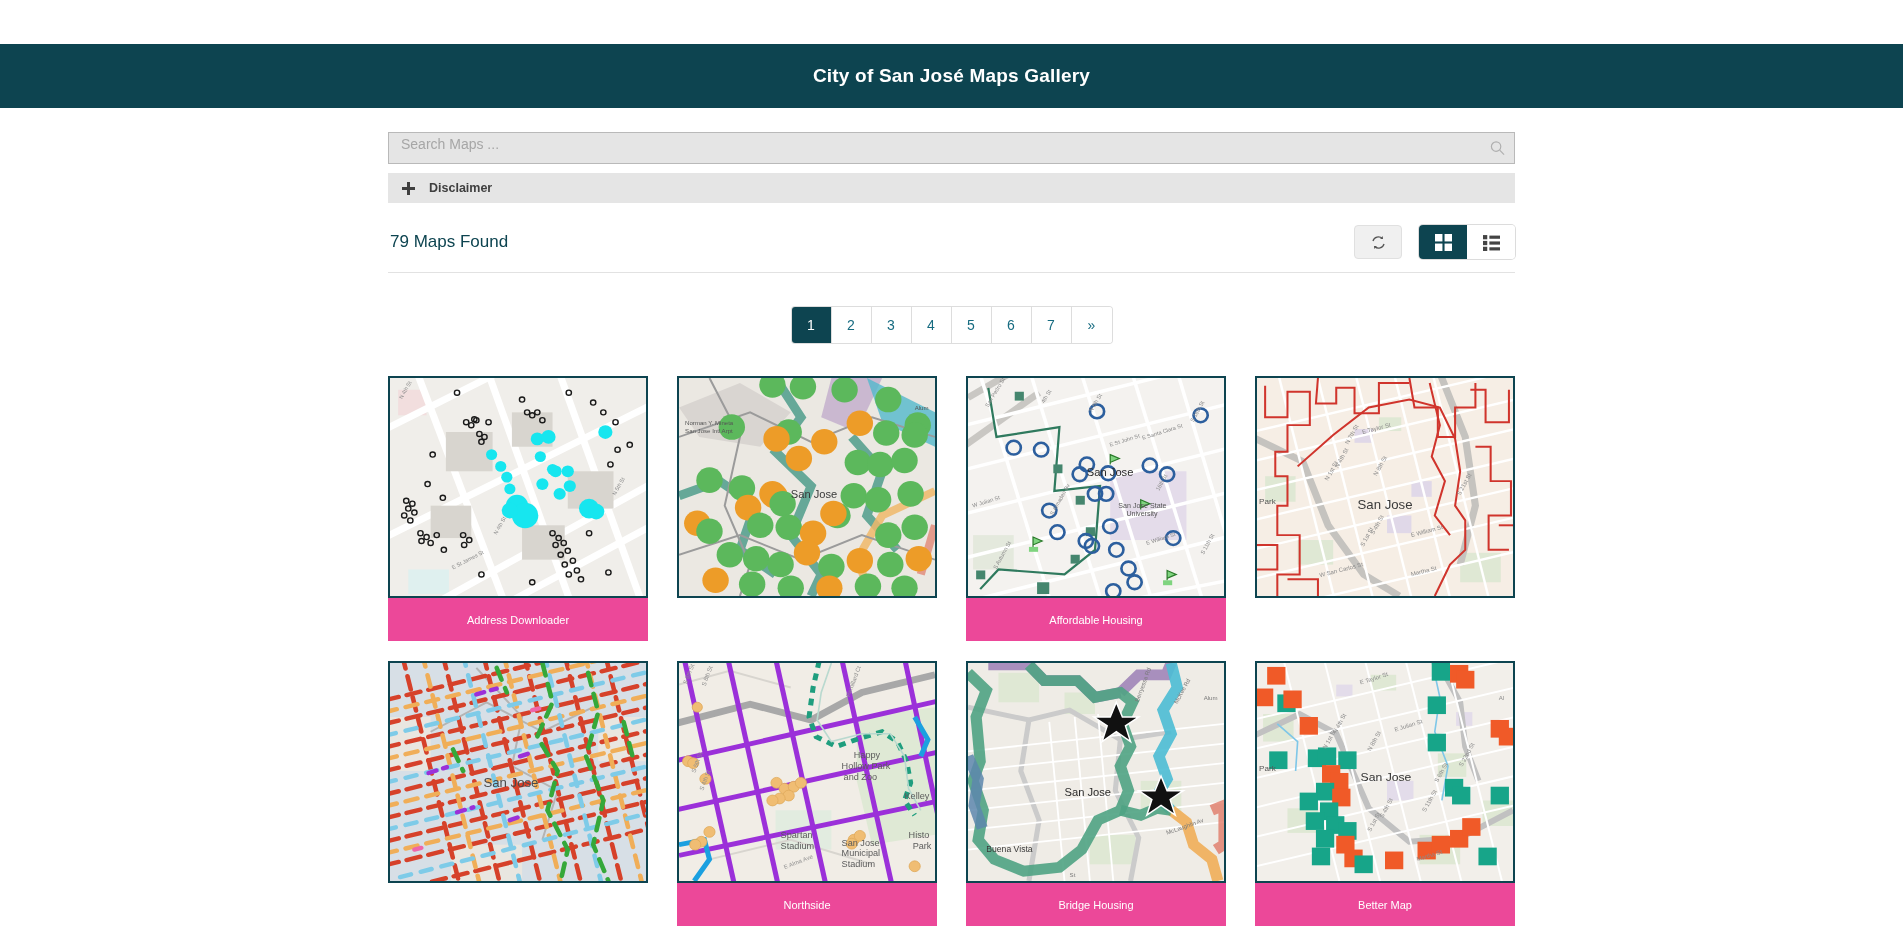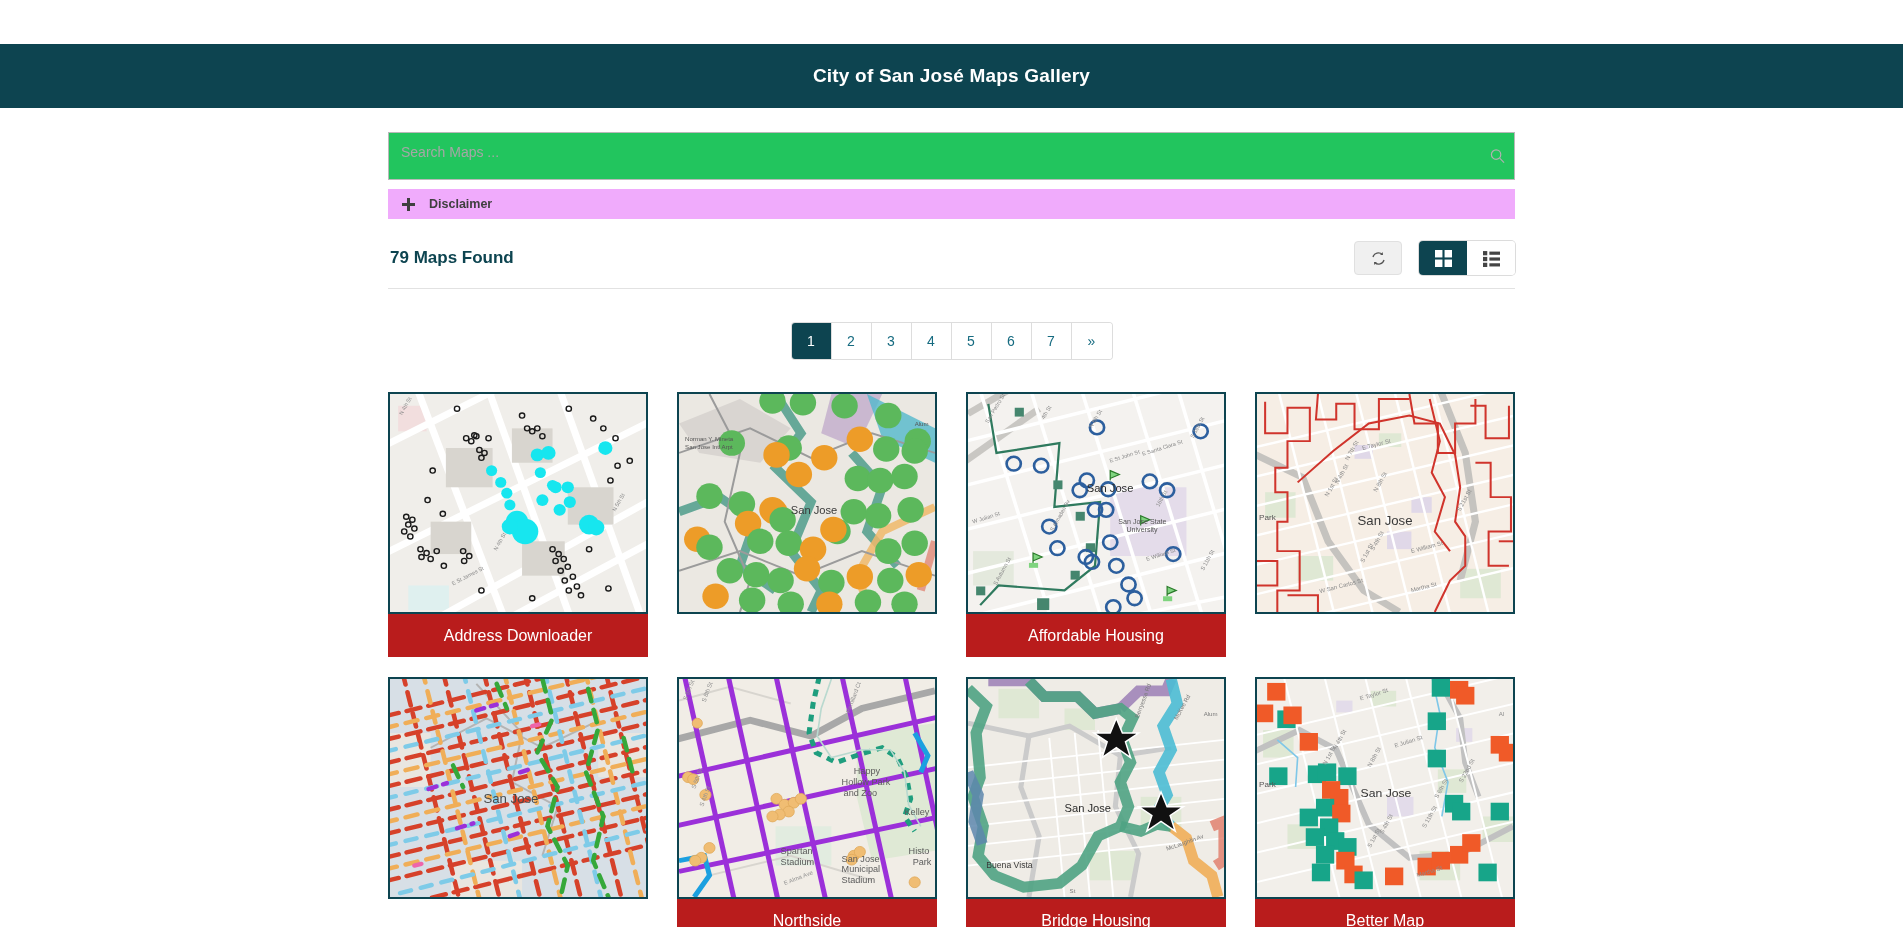--- a/index.html
+++ b/index.html
@@ -30,43 +30,43 @@
   .page {
     width: 1127px;
     margin: 0 auto;
     padding-top: 24px;
   }
 
   
   .search-wrap { position: relative; }
   .search-input {
     width: 100%;
-    height: 48px;
+    height: 32px;
     border: 1px solid #b9b9b9;
-    background: #22c55e;
+    background: #e5e5e5;
     font-size: 14px;
     color: #444;
     padding: 0 34px 9px 12px;
     font-family: "Liberation Sans", sans-serif;
     outline: none;
     border-radius: 0;
   }
   .search-input::placeholder { color: #a6a6a6; }
   .search-icon {
     position: absolute;
     right: 10px; top: 50%;
     transform: translateY(-50%);
     width: 15px; height: 15px;
     pointer-events: none;
   }
 
   
   .disclaimer-row {
     margin-top: 9px;
-    background: #f0abfc;
+    background: #e5e5e5;
     height: 30px;
     display: flex;
     align-items: center;
     padding-left: 14px;
     cursor: pointer;
   }
   .plus-icon {
     width: 13px; height: 13px;
     position: relative;
     margin-right: 14px;
@@ -84,21 +84,21 @@
   
   .results-bar {
     margin-top: 22px;
     display: flex;
     align-items: center;
     justify-content: space-between;
     border-bottom: 1px solid #e2e2e2;
     padding-bottom: 13px;
   }
   .results-count {
-    font-size: 17px; font-weight: bold; color: #0d4450;
+    font-size: 17px; font-weight: normal; color: #0d4450;
     padding-left: 2px;
   }
   .view-controls { display: flex; align-items: center; gap: 17px; }
   .btn-refresh {
     width: 48px; height: 34px;
     background: #f0f0f0;
     border: 1px solid #e0e0e0;
     border-radius: 4px;
     display: flex; align-items: center; justify-content: center;
     cursor: pointer;
@@ -152,25 +152,25 @@
   .card { cursor: pointer; }
   .thumb {
     height: 222px;
     border: 2px solid #0d4450;
     overflow: hidden;
     position: relative;
     background: #efece6;
   }
   .thumb svg { display: block; width: 100%; height: 100%; }
   .card-title {
-    background: #b91c1c;
+    background: #ec4899;
     color: #ffffff;
     height: 43px;
     display: flex; align-items: center; justify-content: center;
-    font-size: 16px;
+    font-size: 11px;
   }
 </style>
 </head>
 <body>
 
 <div class="site-header">
   <span class="title">City of San José Maps Gallery</span>
 </div>
 
 <div class="page">

